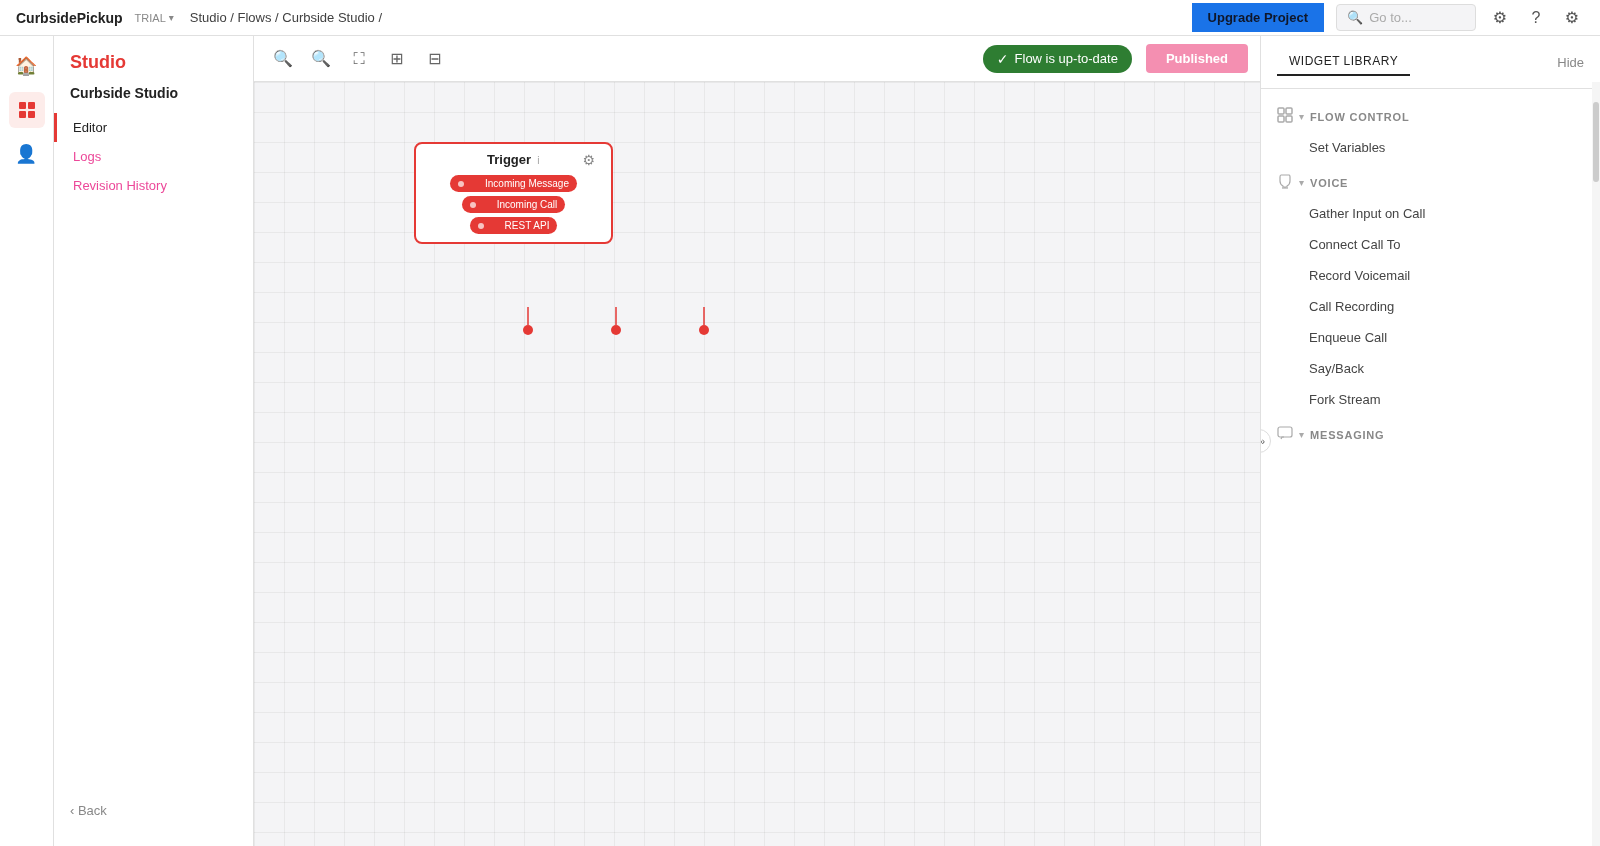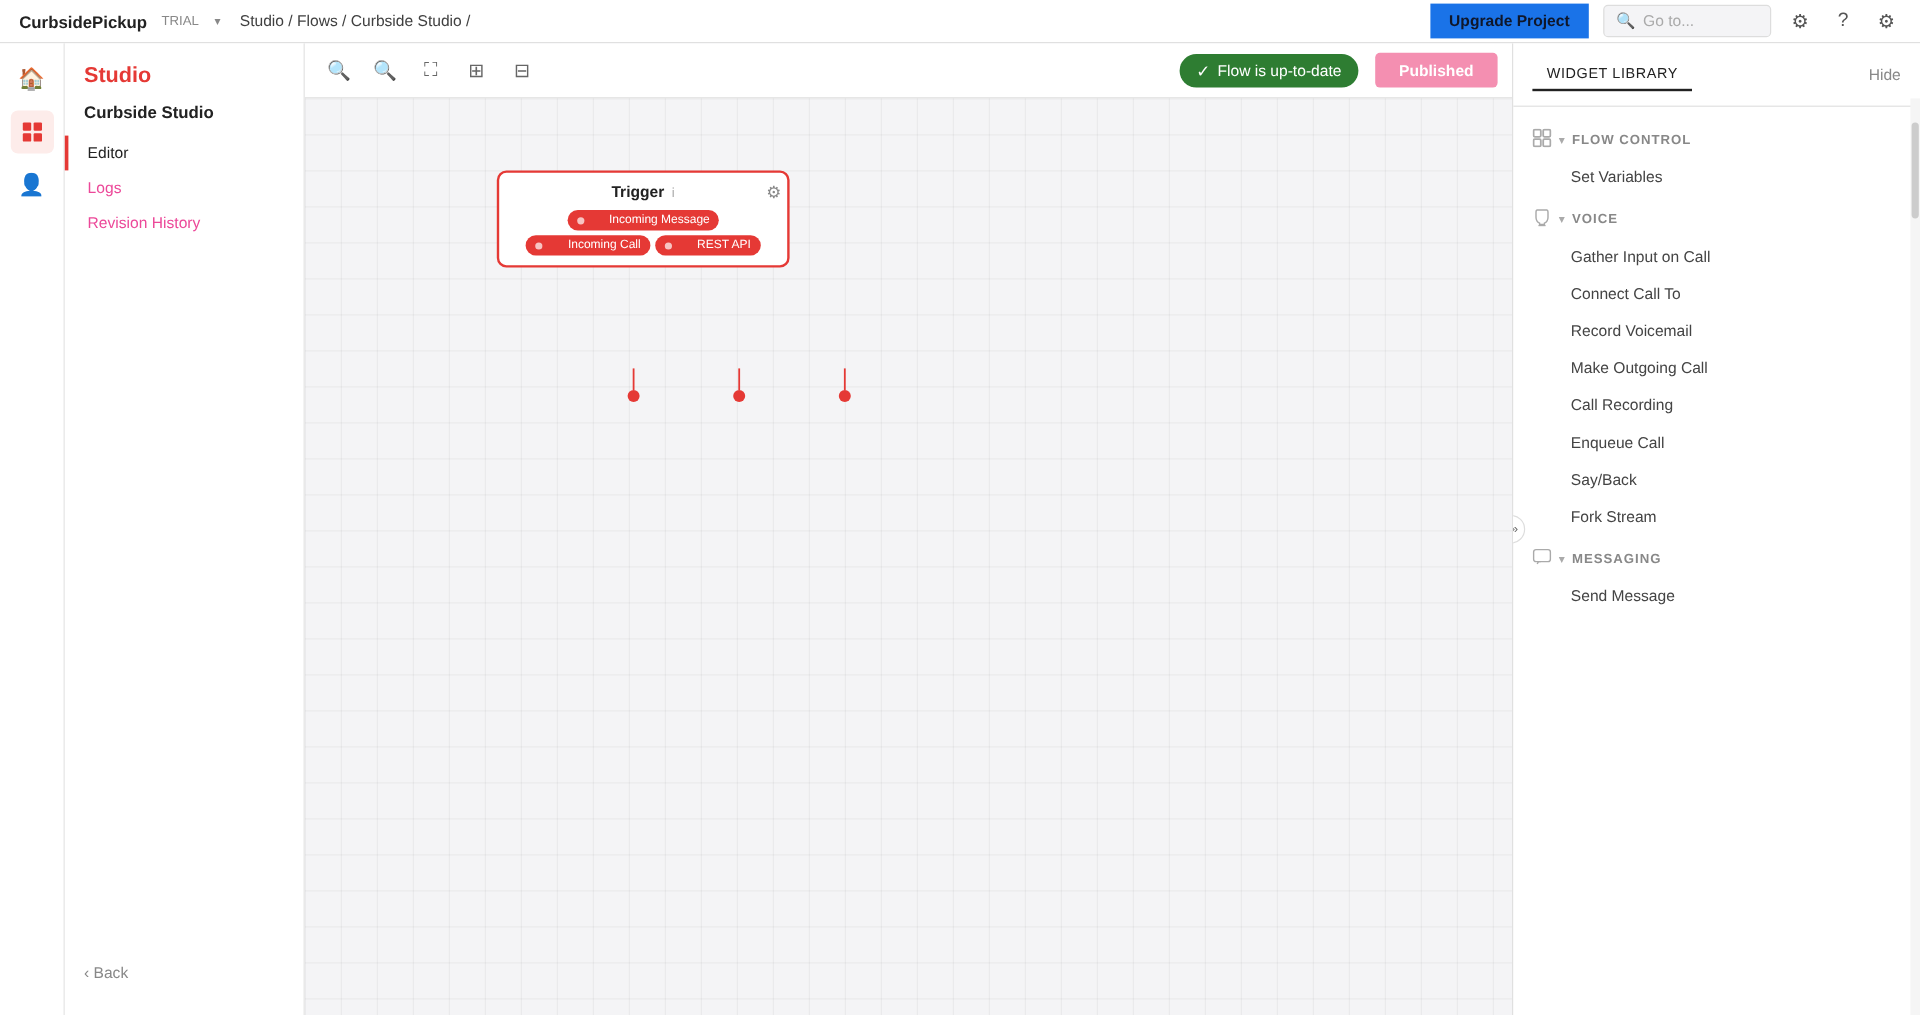--- a/index.html
+++ b/index.html
@@ -19,21 +19,21 @@
     .top-nav-brand {
       font-weight: 700;
       font-size: 14px;
       color: #222;
     }
     .top-nav-trial {
       font-size: 11px;
       color: #888;
       display: flex;
       align-items: flex-start;
-      gap: 13px;
+      gap: 3px;
     }
     .top-nav-breadcrumb {
       color: #404040;
       font-size: 13px;
       margin-left: 4px;
     }
     .top-nav-spacer { flex: 1; }
     .upgrade-btn {
       background: #1a73e8;
       color: #0f172a;
@@ -207,22 +207,22 @@
     }
 
     
     .trigger-widget {
       position: absolute;
       top: 60px;
       left: 160px;
       background: #fff;
       border: 2px solid #e53935;
       border-radius: 8px;
-      padding: 8px 5px;
-      width: 244px;
+      padding: 8px 16px;
+      width: 199px;
     }
     .trigger-header {
       display: flex;
       align-items: center;
       justify-content: center;
       gap: 6px;
       margin-bottom: 8px;
       position: relative;
     }
     .trigger-title {
@@ -531,37 +531,35 @@
             <line x1="8" y1="14" x2="8" y2="15" stroke="#aaa" stroke-width="1.2"></line>
             <line x1="5" y1="15" x2="11" y2="15" stroke="#aaa" stroke-width="1.2"></line>
           </svg>
         </span>
         <span class="section-toggle">▾</span>
         <span class="section-label">VOICE</span>
       </div>
       <div class="widget-item">Gather Input on Call</div>
       <div class="widget-item">Connect Call To</div>
       <div class="widget-item">Record Voicemail</div>
-      <div class="widget-item">Make Outgoing Call</div>
       <div class="widget-item">Call Recording</div>
       <div class="widget-item">Enqueue Call</div>
       <div class="widget-item">Say/Back</div>
       <div class="widget-item">Fork Stream</div>
 
       <div class="section-header">
         <span class="section-icon">
           <svg width="16" height="16" viewBox="0 0 16 16" fill="none">
             <rect x="1" y="2" width="14" height="10" rx="2" stroke="#aaa" stroke-width="1.2" fill="none"></rect>
             <path d="M4 14 L5 12 L7 12" stroke="#aaa" stroke-width="1.2" fill="none"></path>
           </svg>
         </span>
         <span class="section-toggle">▾</span>
         <span class="section-label">MESSAGING</span>
       </div>
-      <div class="widget-item">Send Message</div>
 
     </div>
 
     <div style="position:absolute; right:0; top:46px; bottom:0; width:8px; background:#f5f5f5;">
       <div style="height:80px; background:#ccc; border-radius:4px; margin:4px 1px; margin-top:20px;"></div>
     </div>
 
   </div>
 
 </div>

